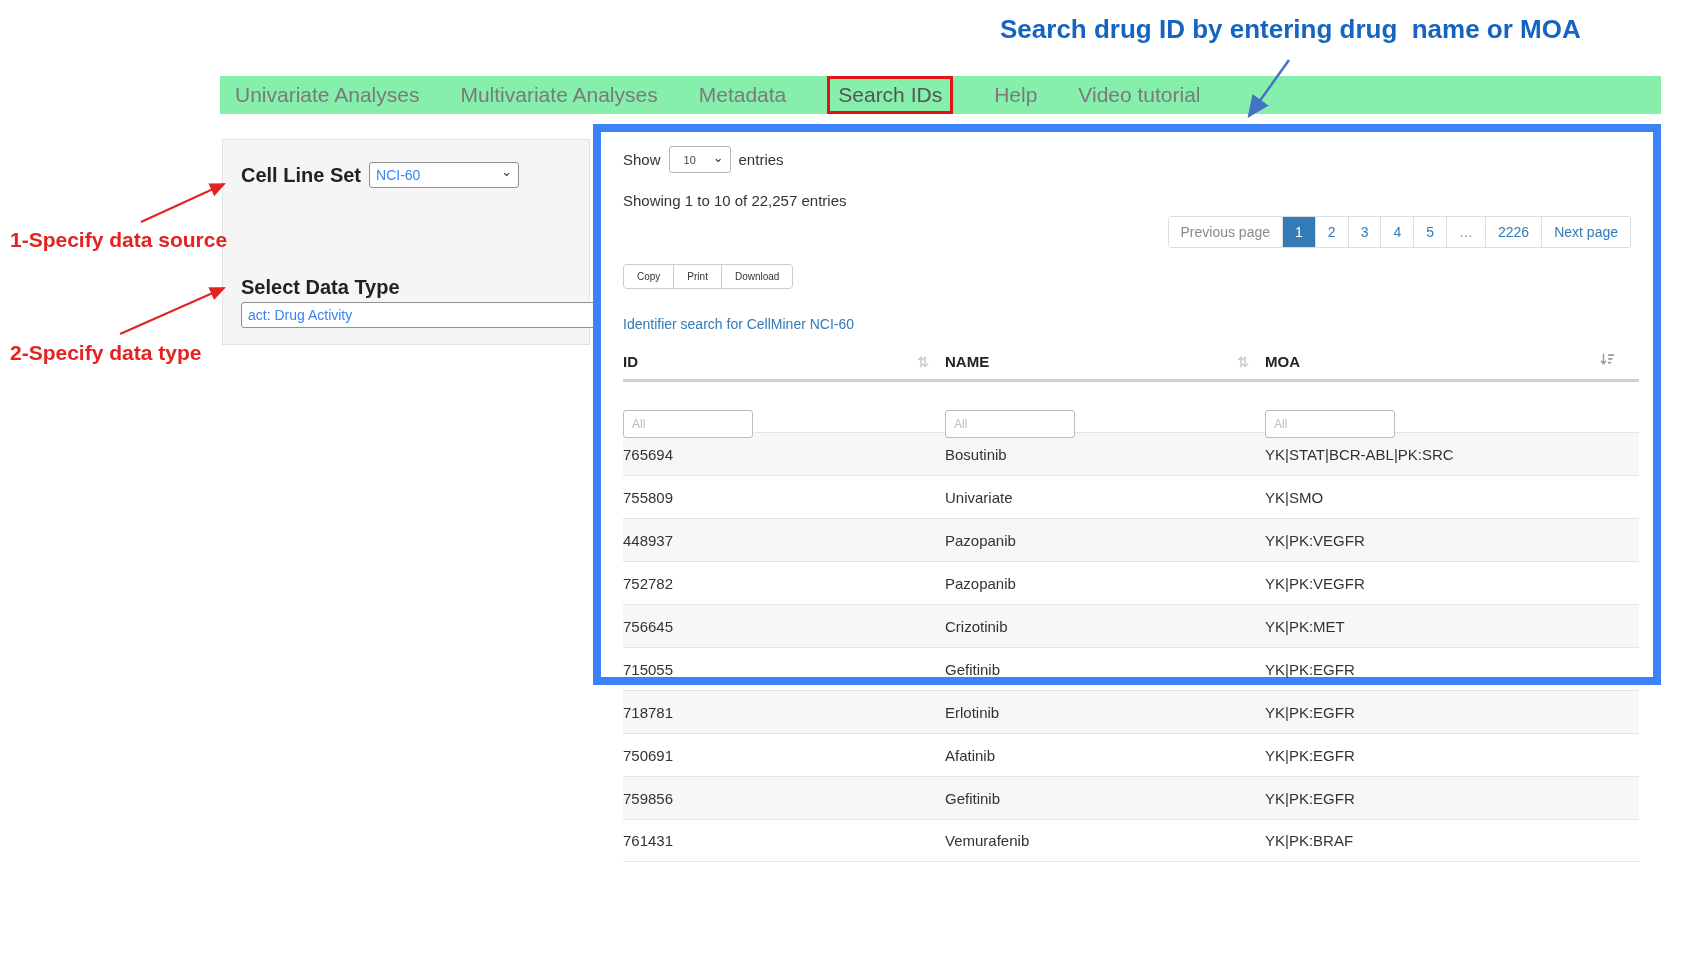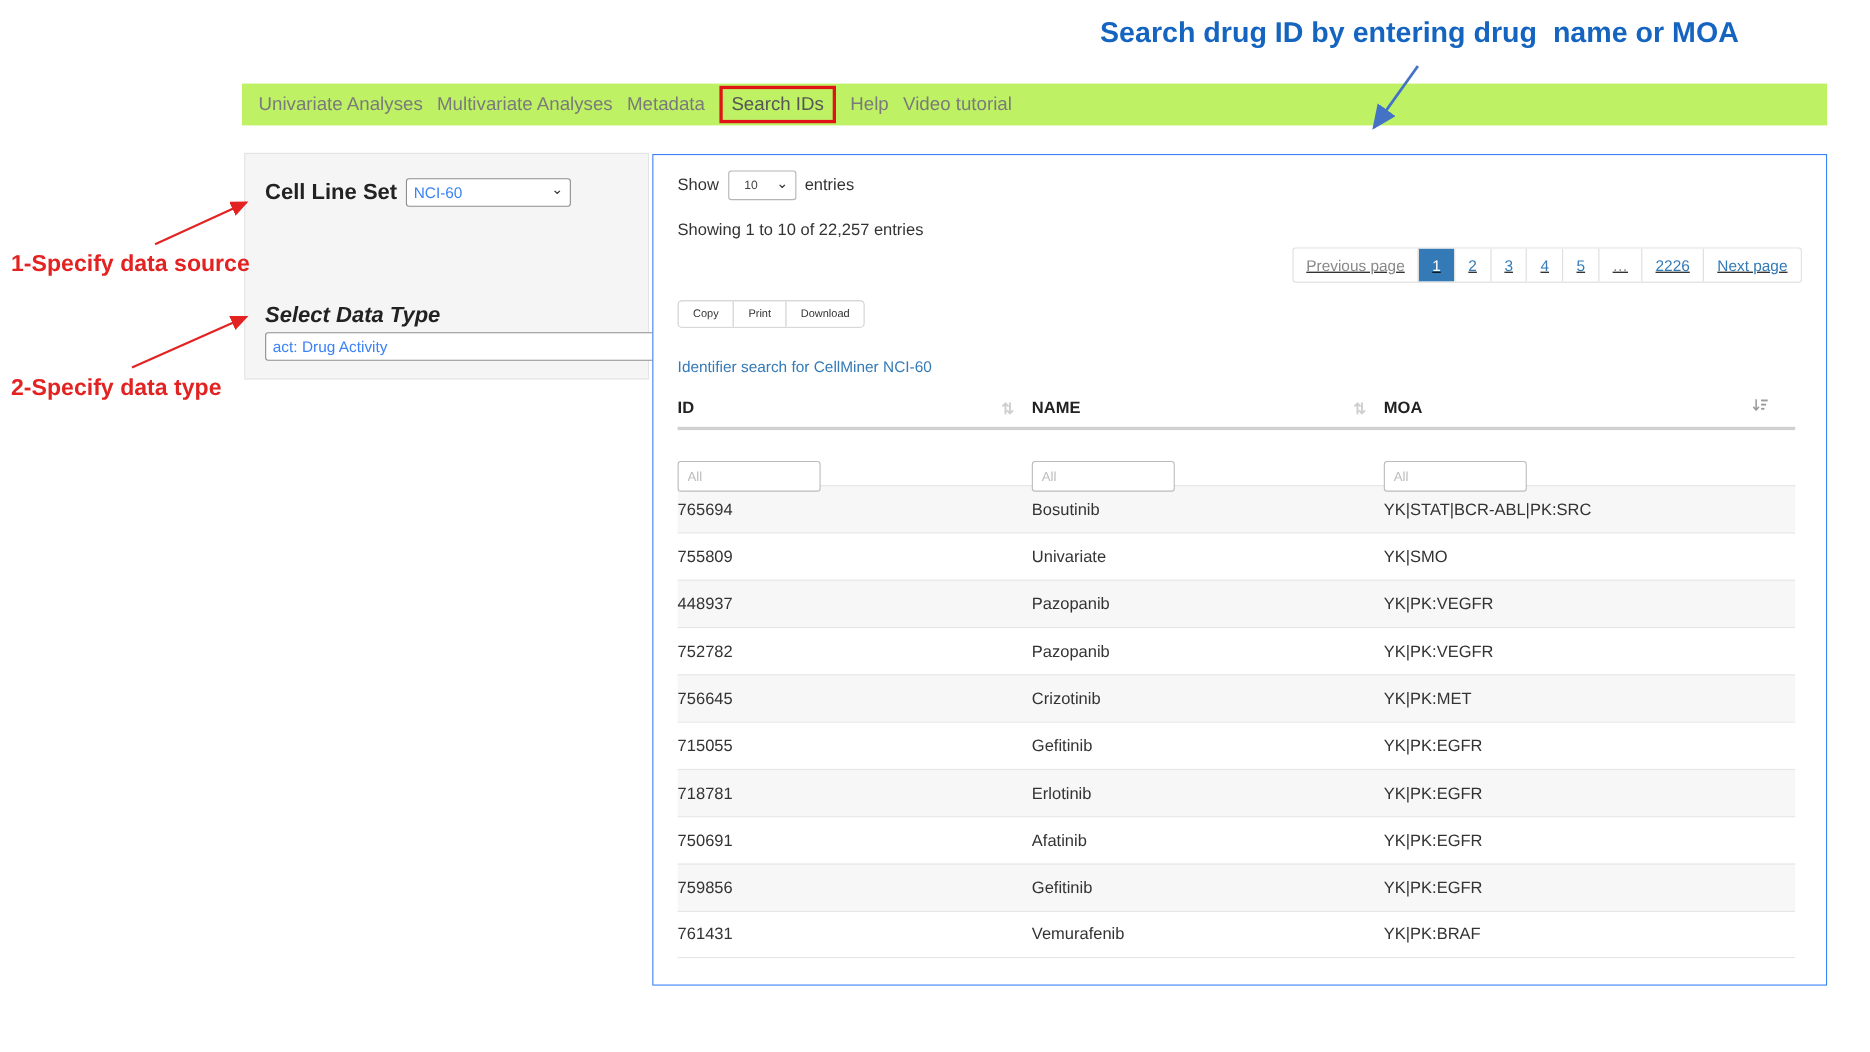--- a/index.html
+++ b/index.html
@@ -10,56 +10,56 @@
   
   #arrow-layer { position:absolute; left:0; top:0; width:1700px; height:956px;
                  pointer-events:none; z-index:50; }
   .blue-note { left:1000px; top:14px; font-size:26px; font-weight:bold;
                color:#1565c0; white-space:pre; z-index:51; }
   .red-note  { font-size:21px; font-weight:bold; color:#e32222; z-index:51; }
   #red-note-1 { left:10px; top:228px; }
   #red-note-2 { left:10px; top:341px; }
 
   
-  .navbar { left:220px; top:76px; width:1441px; height:38px; background:#bef264;
-            display:flex; align-items:center; gap:13px; padding-left:15px;
-            font-size:17px; color:#7a7a7a; }
+  .navbar { left:220px; top:76px; width:1441px; height:38px; background:#86efac;
+            display:flex; align-items:center; gap:41px; padding-left:15px;
+            font-size:21px; color:#7a7a7a; }
   .nav-item { cursor:pointer; white-space:nowrap; }
   .nav-item.highlight { border:3px solid #e01414; padding:4px 8px; color:#555; }
 
   
   .side-panel { left:222px; top:139px; width:368px; height:206px;
                 background:#f5f5f5; border:1px solid #e3e3e3; }
   .fld-row { position:absolute; left:18px; top:22px; display:flex; align-items:center; }
   .fld-label { font-size:20px; font-weight:bold; color:#222; }
   .sel-wrap { position:relative; display:inline-block; }
   .sel-wrap::after { content:"⌄"; position:absolute; right:7px; top:2px;
                      font-size:13px; color:#333; pointer-events:none; }
   select.sel { appearance:none; -webkit-appearance:none; background:#fff;
                border:1px solid #8f8f8f; border-radius:3px; height:26px;
                font-size:14px; color:#3b82f6; padding:2px 22px 2px 6px;
                font-family:"Liberation Sans", sans-serif; }
   #cell-line-select-wrap { margin-left:8px; } #cell-line-select { width:150px; }
-  #data-type-label { position:absolute; left:18px; top:136px;font-style:italic; }
+  #data-type-label { position:absolute; left:18px; top:136px; }
   #data-type-select-wrap { position:absolute; left:18px; top:162px; }
   #data-type-select { width:372px; }
 
   
-  .main-panel { left:593px; top:140px; width:1068px; height:756px;
-                border:1px solid #3b82f6; background:#fff; }
+  .main-panel { left:593px; top:124px; width:1068px; height:561px;
+                border:8px solid #3b82f6; background:#fff; }
   .show-row { position:absolute; left:22px; top:14px; display:flex;
               align-items:center; gap:8px; font-size:15px; color:#333; }
   #page-len-wrap::after { top:4px; }
   #page-len-select { width:62px; height:27px; font-size:11px; color:#444;
                      padding-left:14px; border:1px solid #b5b5b5; }
   .showing-text { position:absolute; left:22px; top:60px; font-size:15px; color:#333; }
 
   .pagination { position:absolute; right:22px; top:84px; display:flex;
                 border:1px solid #ddd; border-radius:3px; overflow:hidden;
-                font-size:14px;text-decoration:underline; }
+                font-size:14px; }
   .page-btn { padding:7px 12px; border-left:1px solid #ddd; color:#337ab7;
               background:#fff; cursor:pointer; white-space:nowrap; }
   .page-btn:first-child { border-left:none; }
   .page-btn.muted { color:#8a8a8a; }
   .page-btn.active { background:#337ab7; color:#fff; }
 
   .btn-group { position:absolute; left:22px; top:132px; display:flex;
                border:1px solid #ccc; border-radius:4px; overflow:hidden; }
   .exp-btn { padding:6px 13px; font-size:10px; color:#333; background:#fff;
              border-left:1px solid #ccc; cursor:pointer; }

